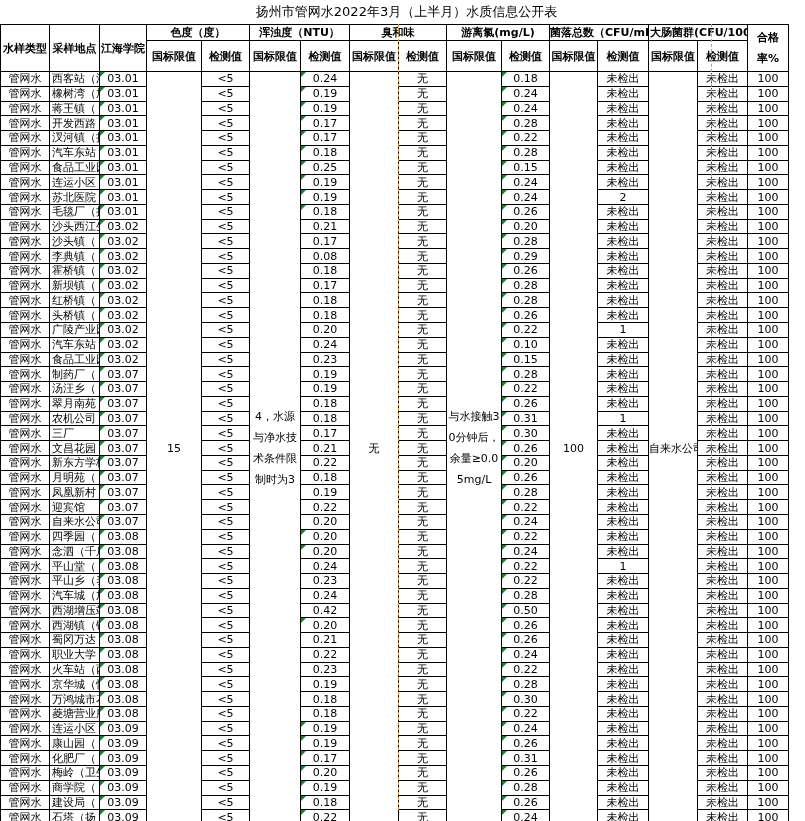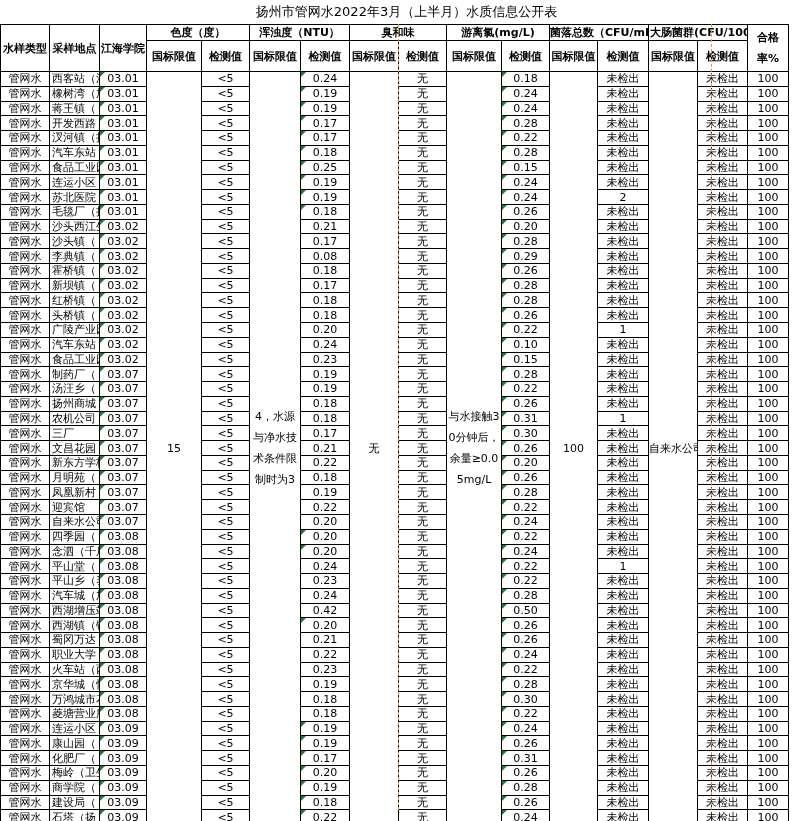--- a/index.html
+++ b/index.html
@@ -346,21 +346,21 @@
           <td>&lt;5</td>
           <td>0.19</td>
           <td>无</td>
           <td class="flag">0.22</td>
           <td>未检出</td>
           <td>未检出</td>
           <td>100</td>
         </tr>
         <tr>
           <td>管网水</td>
-          <td class="left">扬州商城</td>
+          <td class="left">翠月南苑</td>
           <td class="flag">03.07</td>
           <td>&lt;5</td>
           <td>0.18</td>
           <td>无</td>
           <td class="flag">0.26</td>
           <td>未检出</td>
           <td>未检出</td>
           <td>100</td>
         </tr>
         <tr>

